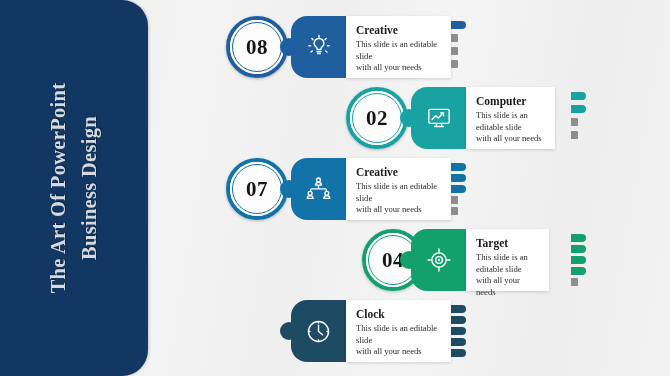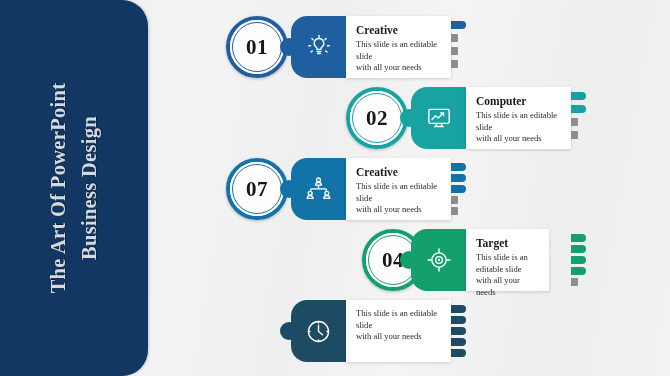--- a/index.html
+++ b/index.html
@@ -121,21 +121,21 @@
     </div>
   </div>
 
   <div id="rows-container">
       <div class="row" style="left: 0px; top: 16px; width: 670px; --c: #1f5fa0;">
         <div class="badge-wrap" style="left: 226px;">
           <div class="badge">
             <div class="ring-outer"></div>
             <div class="ring-gap"></div>
             <div class="ring-inner"></div>
-            <div class="num">01</div>
+            <div class="num">08</div>
           </div>
         </div>
         <div class="nub-dot" style="left: 280px;"></div>
         <div class="nub" style="left: 288px; width: 7px;"></div>
         <div class="icon-block" style="left: 291px;">
           <svg width="26" height="26" viewBox="0 0 24 24" fill="none" stroke="#fff" stroke-width="1.3" stroke-linecap="round">
       <path d="M12 4.2a4.4 4.4 0 0 0-2.6 7.95c.5.37.8.93.8 1.55v.5h3.6v-.5c0-.62.3-1.18.8-1.55A4.4 4.4 0 0 0 12 4.2z"></path>
       <path d="M10.2 16.2h3.6M10.7 18h2.6"></path>
       <path d="M12 1.4v1.6M5.4 4.1l1.1 1.1M18.6 4.1l-1.1 1.1M2.6 10.8h1.6M19.8 10.8h1.6M4.6 16.6l1.2-.9M19.4 16.6l-1.2-.9"></path>
     </svg>
@@ -166,21 +166,21 @@
         <div class="nub-dot" style="left: 400px;"></div>
         <div class="nub" style="left: 408px; width: 7px;"></div>
         <div class="icon-block" style="left: 411px;">
           <svg width="26" height="26" viewBox="0 0 24 24" fill="none" stroke="#fff" stroke-width="1.3" stroke-linecap="round" stroke-linejoin="round">
       <rect x="2.6" y="4" width="18.8" height="13" rx="1.6"></rect>
       <path d="M5.6 13.4l3.2-3.5 2.5 2.1 4.6-4.6"></path>
       <path d="M13.6 7.4h2.6v2.6"></path>
       <path d="M9.6 17v2.2M14.4 17v2.2M8 19.9h8"></path>
     </svg>
         </div>
-        <div class="card" style="left: 466px; width: 105px;">
+        <div class="card" style="left: 466px; width: 89px;">
           <div class="card-inner">
             <div class="title">Computer</div>
             <div class="desc">This slide is an editable slide</div>
             <div class="desc">with all your needs</div>
           </div>
         </div>
         <div class="tabs" style="left: 571px;">
           <div class="tab on" style="top: 1px;"></div>
           <div class="tab on" style="top: 14px;"></div>
           <div class="tab off" style="top: 27px;"></div>
@@ -263,20 +263,21 @@
         <div class="nub" style="left: 288px; width: 7px;"></div>
         <div class="icon-block" style="left: 291px;">
           <svg width="27" height="27" viewBox="0 0 24 24" fill="none" stroke="#fff" stroke-width="1.25" stroke-linecap="round">
       <circle cx="12" cy="12" r="8.9"></circle>
       <path d="M12 6.3v5.7l3.6 2.9"></path>
       <path d="M12 3.1v1.3M20.9 12h-1.3M12 20.9v-1.3M3.1 12h1.3"></path>
     </svg>
         </div>
         <div class="card" style="left: 346px; width: 105px;">
           <div class="card-inner">
+            <div class="title">Clock</div>
             <div class="desc">This slide is an editable slide</div>
             <div class="desc">with all your needs</div>
           </div>
         </div>
         <div class="tabs" style="left: 451px;">
           <div class="tab on" style="top: 1px;"></div>
           <div class="tab on" style="top: 12px;"></div>
           <div class="tab on" style="top: 23px;"></div>
           <div class="tab on" style="top: 34px;"></div>
           <div class="tab on" style="top: 45px;"></div>

